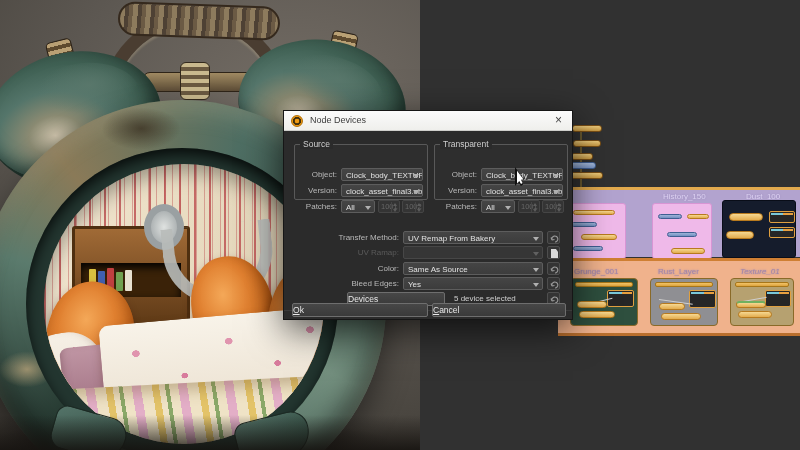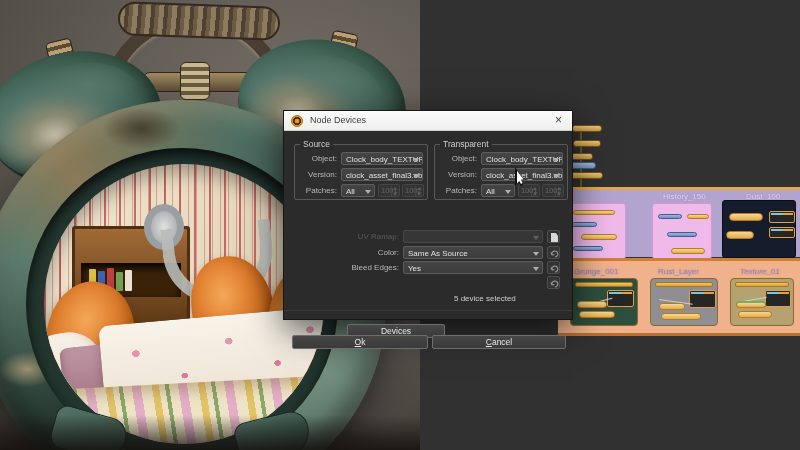--- a/index.html
+++ b/index.html
@@ -123,40 +123,40 @@
   .titlebar{left:0;top:0;width:100%;height:20px;background:linear-gradient(#fbfbfb,#efefec);
     border-bottom:1px solid #cfcfcb;}
   .app-logo{left:7px;top:4px;width:12px;height:12px;border-radius:50%;
     background:radial-gradient(circle at 50% 50%, #f09a12 0 2px, #40300e 2.6px 3.8px, #f09a12 4.4px 100%);
     border:1px solid #b06f08;}
   .title-text{left:26px;top:4px;font-size:9px;color:#3c3c3c;}
   .close-x{right:6px;top:2px;width:15px;height:15px;font-size:12px;color:#444;text-align:center;line-height:15px;cursor:default;}
 
   .groupbox{border:1px solid #595959;border-radius:2px;height:56px;top:33px;background:#2e2e2e;}
   .legend{left:5px;top:-6px;background:#2b2b2b;padding:0 3px;font-size:8.5px;color:#cfcfcf;}
-  .frow{height:13px;}
+  .frow{height:13px;margin-top:16px;}
   .flabel{font-size:8px;color:#b8b8b8;text-align:right;line-height:13px;}
   .dd{background:linear-gradient(#454545,#3c3c3c);border:1px solid #5d5d5d;border-radius:2px;height:13px;
       font-size:8px;color:#e2e2e2;line-height:11px;padding:1px 12px 0 4px;white-space:nowrap;overflow:hidden;}
   .dd .arr{position:absolute;right:3px;top:5px;width:0;height:0;border-left:3px solid transparent;
       border-right:3px solid transparent;border-top:4px solid #b0b0b0;}
   .dd.disabled{background:#363636;border-color:#474747;color:#6a6a6a;}
   .dd.disabled .arr{border-top-color:#616161;}
   .spin{background:#343434;border:1px solid #454545;border-radius:2px;height:13px;width:22px;
       font-size:7.5px;color:#666;line-height:12px;padding-left:2px;}
   .spin .btns{position:absolute;right:1px;top:1px;width:7px;height:10px;border-left:1px solid #454545;}
   .spin .u{position:absolute;left:1px;top:1px;width:0;height:0;border-left:2.5px solid transparent;border-right:2.5px solid transparent;border-bottom:3px solid #5c5c5c;}
   .spin .d{position:absolute;left:1px;bottom:0;width:0;height:0;border-left:2.5px solid transparent;border-right:2.5px solid transparent;border-top:3px solid #5c5c5c;}
   .flabel.dis{color:#5a5a5a;}
   .side-icon{width:13px;height:13px;border:1px solid #4e4e4e;border-radius:2px;background:#343434;}
   .side-icon svg{position:absolute;left:1.5px;top:1.5px;}
   .file-icon .page{position:absolute;left:3px;top:2px;width:7px;height:9px;background:#d8d8d8;
       clip-path:polygon(0 0,70% 0,100% 30%,100% 100%,0 100%);}
   .btn{background:linear-gradient(#474747,#3a3a3a);border:1px solid #6e6e6e;border-radius:2px;
-      font-size:8.5px;color:#e8e8e8;text-align:center;line-height:12px;height:14px;cursor:default;margin-top:32px;}
+      font-size:8.5px;color:#e8e8e8;text-align:left;line-height:12px;height:14px;cursor:default;}
   .btn::first-letter{text-decoration:underline;}
   .btn.devices::first-letter{text-decoration:none;}
   .status-text{font-size:8px;color:#cfcfcf;line-height:14px;}
   .divider{left:0;width:100%;height:1px;background:#1d1d1d;border-bottom:1px solid #3a3a3a;}
 
   
   .cursor{left:515px;top:167px;width:13px;height:19px;z-index:50;}
   .cursor .c-outer{position:absolute;left:0;top:0;width:13px;height:19px;background:#111;
       clip-path:polygon(0 0,0 100%,28% 78%,45% 100%,62% 92%,46% 71%,72% 68%);}
   .cursor .c-inner{position:absolute;left:1.5px;top:3px;width:10px;height:14px;background:#fff;
@@ -367,20 +367,32 @@
         <div class="spin" style="left:107px;top:0;">
             <span>1002</span>
             <span class="btns">
               <i class="u"></i>
               <i class="d"></i>
             </span>
           </div>
       </div>
     </div>
 
+    <div class="frow" style="left:0;top:104px;width:100%;">
+      <div class="flabel" style="left:0;top:0;width:115px;">Transfer Method:</div>
+      <div class="dd" style="left:119px;top:0;width:140px;">
+          <span>UV Remap From Bakery</span>
+          <i class="arr"></i>
+        </div>
+      <div class="side-icon" style="left:263px;top:0;">
+        <svg width="10" height="10" viewBox="0 0 10 10">
+            <path d="M2 6 A3 3 0 1 1 5 8 M2 6 L1 3.5 M2 6 L4.5 5.5" stroke="#9a9a9a" stroke-width="1.1" fill="none"></path>
+          </svg>
+      </div>
+    </div>
     <div class="frow" style="left:0;top:119px;width:100%;">
       <div class="flabel dis" style="left:0;top:0;width:115px;">UV Ramap:</div>
       <div class="dd disabled" style="left:119px;top:0;width:140px;">
           <span></span>
           <i class="arr"></i>
         </div>
       <div class="side-icon file-icon" style="left:263px;top:0;">
           <span class="page"></span>
         </div>
     </div>

